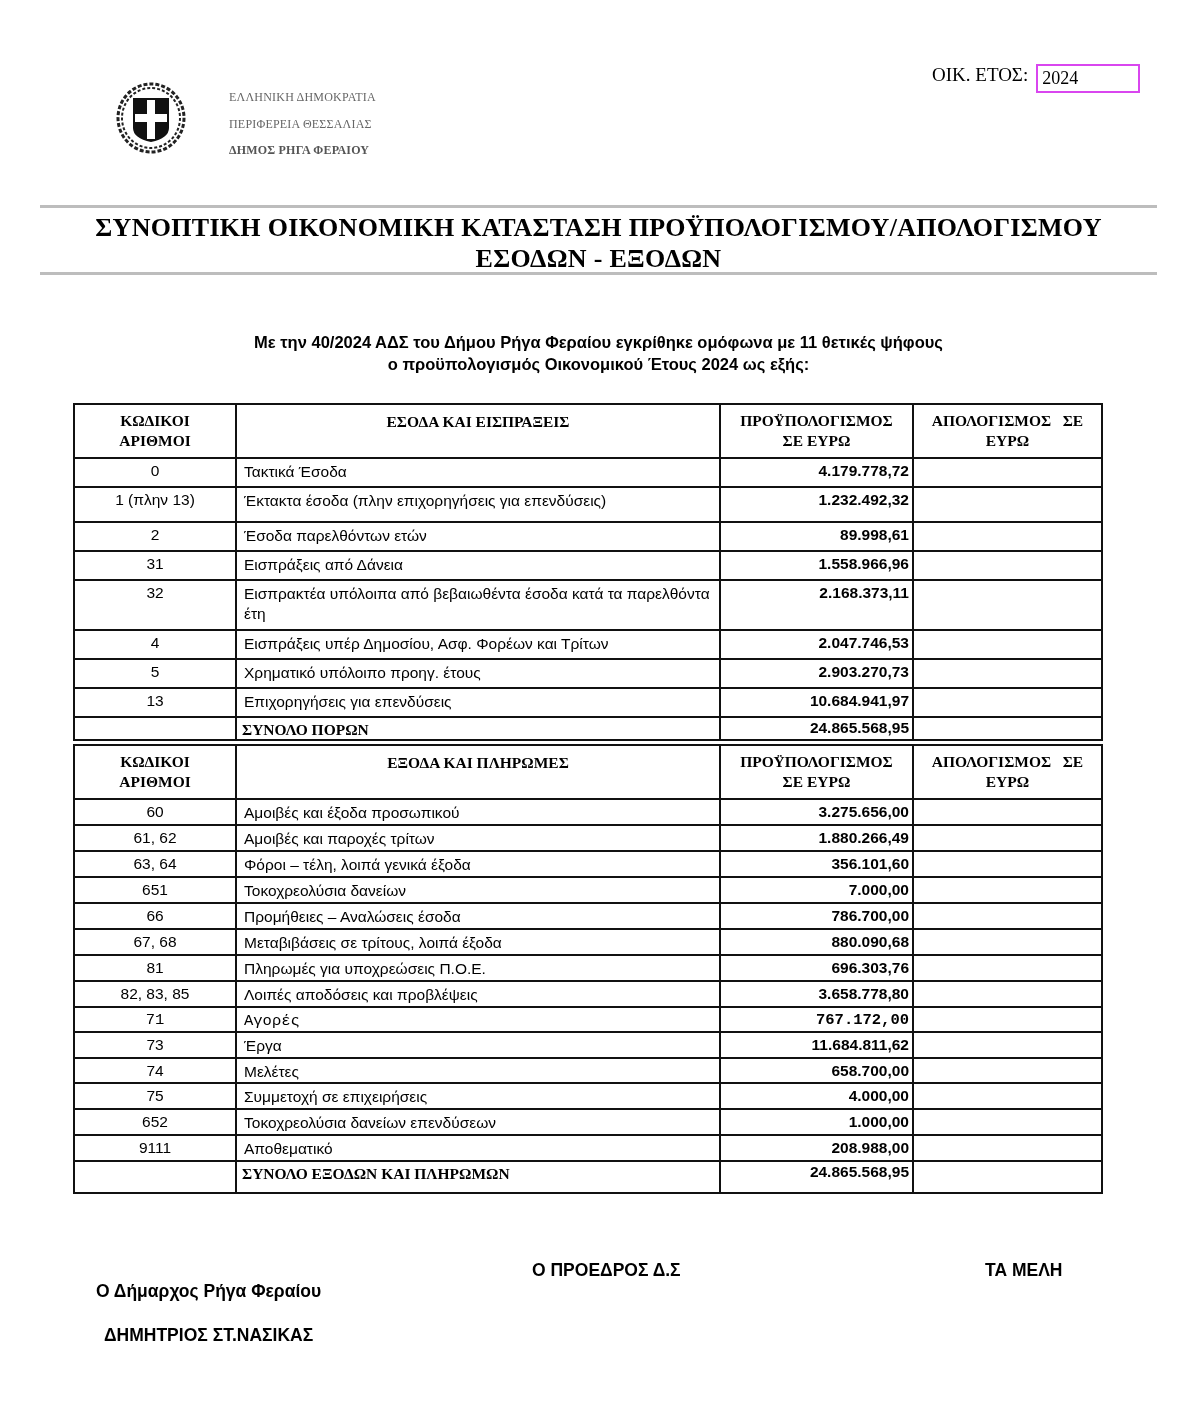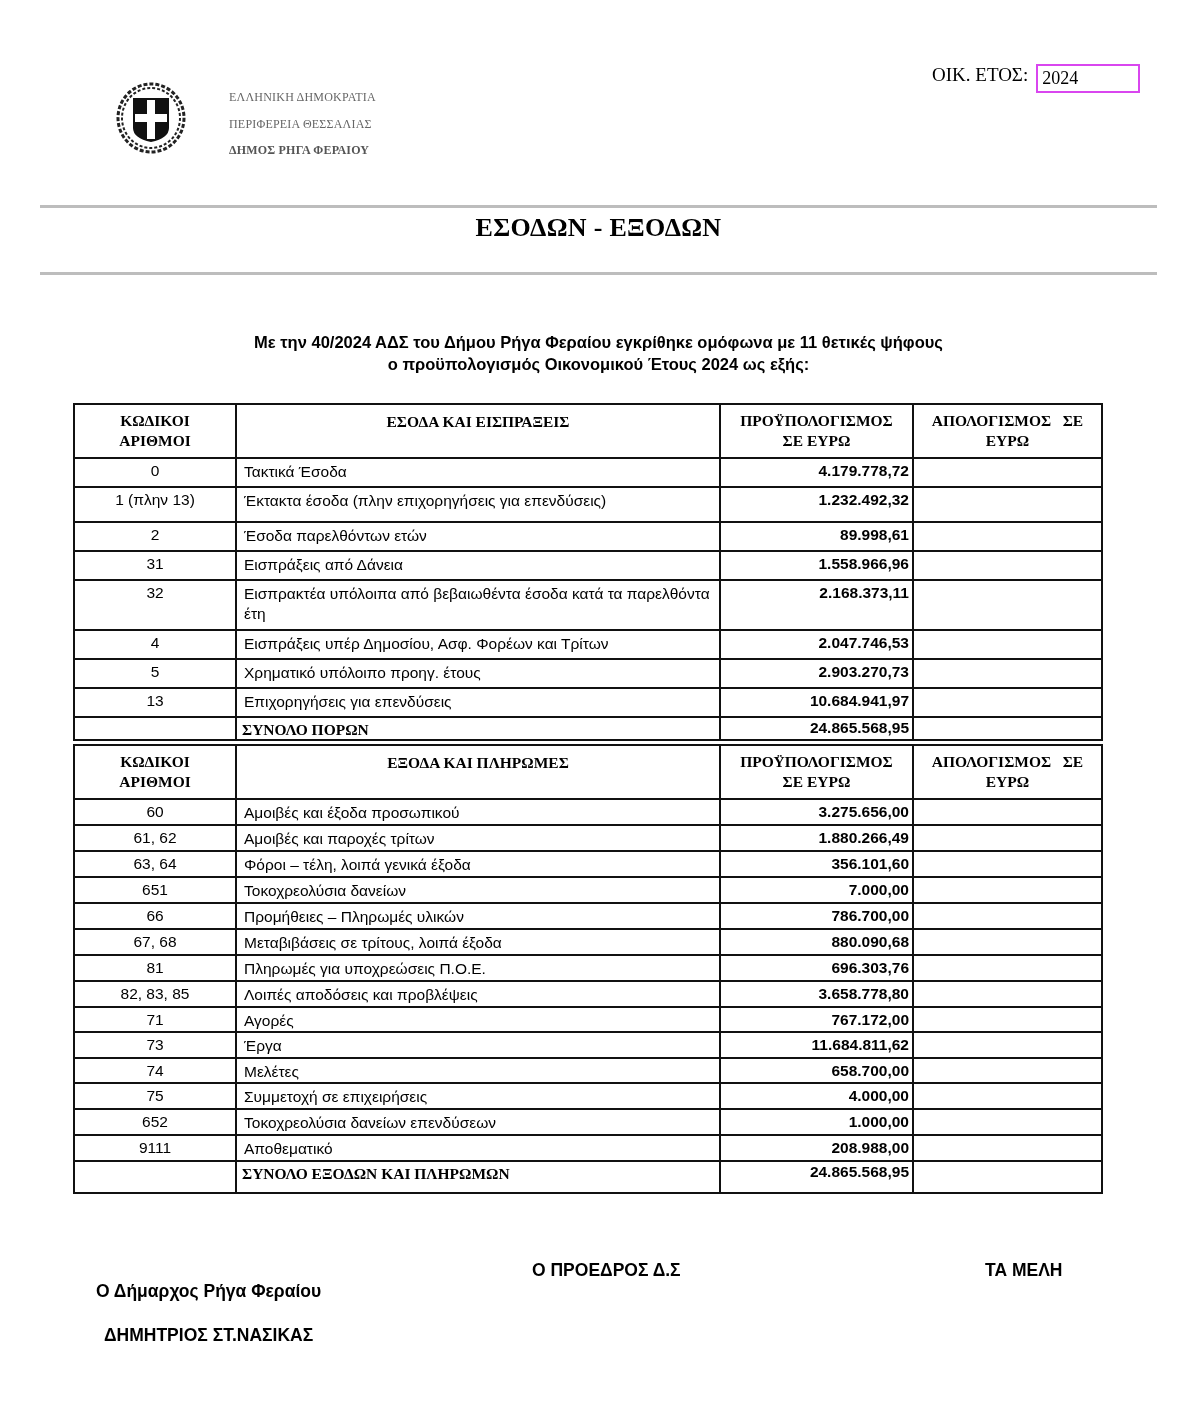--- a/index.html
+++ b/index.html
@@ -51,20 +51,21 @@
   <div class="bold">ΔΗΜΟΣ ΡΗΓΑ ΦΕΡΑΙΟΥ</div>
 </div>
 
 <div class="year-wrap">
   <span class="year-label">ΟΙΚ. ΕΤΟΣ:</span>
   <div class="year-box">2024</div>
 </div>
 
 <div class="rule" style="top:205px"></div>
 <div class="main-title">
+  <div>ΣΥΝΟΠΤΙΚΗ ΟΙΚΟΝΟΜΙΚΗ ΚΑΤΑΣΤΑΣΗ ΠΡΟΫΠΟΛΟΓΙΣΜΟΥ/ΑΠΟΛΟΓΙΣΜΟΥ</div>
   <div>ΕΣΟΔΩΝ - ΕΞΟΔΩΝ</div>
 </div>
 <div class="rule" style="top:272px"></div>
 
 <div class="intro">
   <div>Με την 40/2024 ΑΔΣ του Δήμου Ρήγα Φεραίου εγκρίθηκε ομόφωνα με 11 θετικές ψήφους</div>
   <div>ο προϋπολογισμός Οικονομικού Έτους 2024 ως εξής:</div>
 </div>
 
 <table class="budget" id="rev-table" style="top:403px">
@@ -175,21 +176,21 @@
         <td class="act"></td>
       </tr>
       <tr style="height: 26px;">
         <td class="code">651</td>
         <td class="desc">Τοκοχρεολύσια δανείων</td>
         <td class="amt">7.000,00</td>
         <td class="act"></td>
       </tr>
       <tr style="height: 26px;">
         <td class="code">66</td>
-        <td class="desc">Προμήθειες – Πληρωμές υλικών</td>
+        <td class="desc">Προμήθειες – Αναλώσεις έσοδα</td>
         <td class="amt">786.700,00</td>
         <td class="act"></td>
       </tr>
       <tr style="height: 26px;">
         <td class="code">67, 68</td>
         <td class="desc">Μεταβιβάσεις σε τρίτους, λοιπά έξοδα</td>
         <td class="amt">880.090,68</td>
         <td class="act"></td>
       </tr>
       <tr style="height: 26px;">
@@ -197,21 +198,21 @@
         <td class="desc">Πληρωμές για υποχρεώσεις Π.Ο.Ε.</td>
         <td class="amt">696.303,76</td>
         <td class="act"></td>
       </tr>
       <tr style="height: 26px;">
         <td class="code">82, 83, 85</td>
         <td class="desc">Λοιπές αποδόσεις και προβλέψεις</td>
         <td class="amt">3.658.778,80</td>
         <td class="act"></td>
       </tr>
-      <tr style="height: 15px;">
+      <tr style="height: 15px; font-family: Liberation Mono, monospace;">
         <td class="code">71</td>
         <td class="desc">Αγορές</td>
         <td class="amt">767.172,00</td>
         <td class="act"></td>
       </tr>
       <tr style="height: 26px;">
         <td class="code">73</td>
         <td class="desc">Έργα</td>
         <td class="amt">11.684.811,62</td>
         <td class="act"></td>

